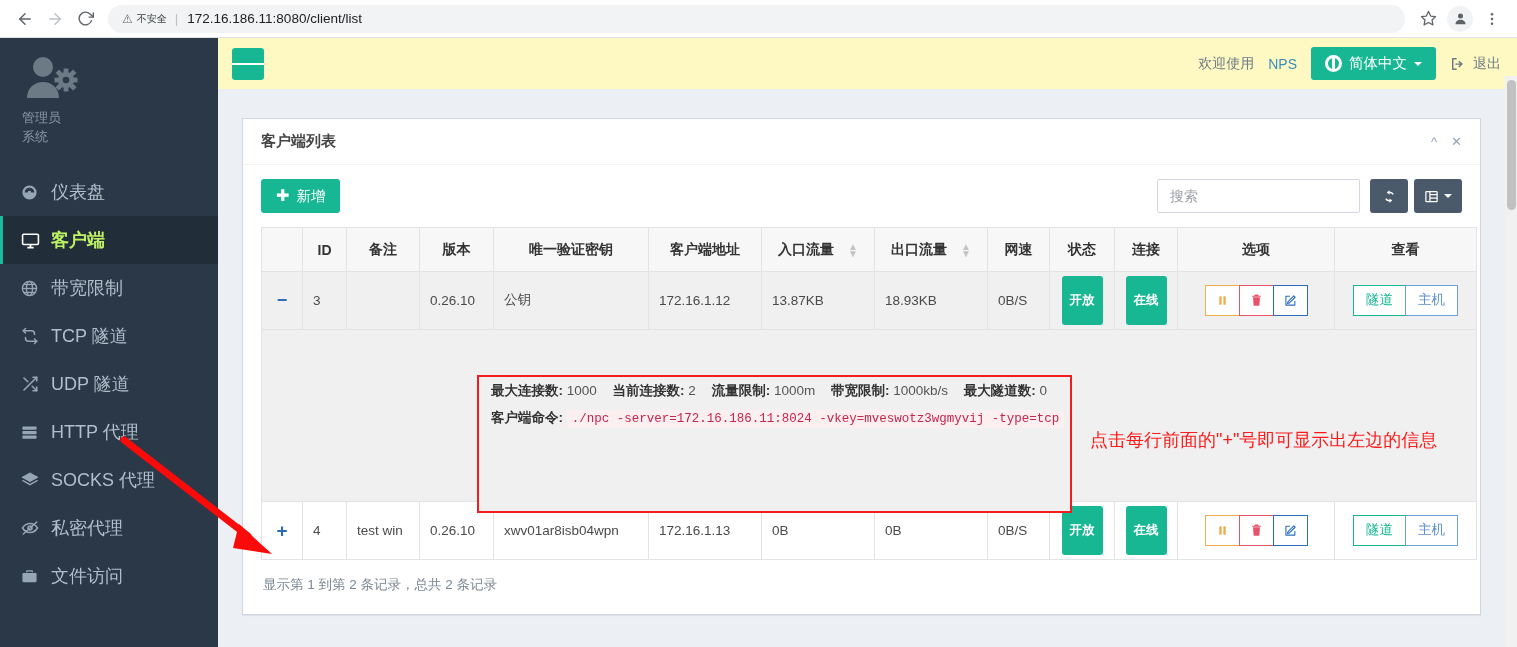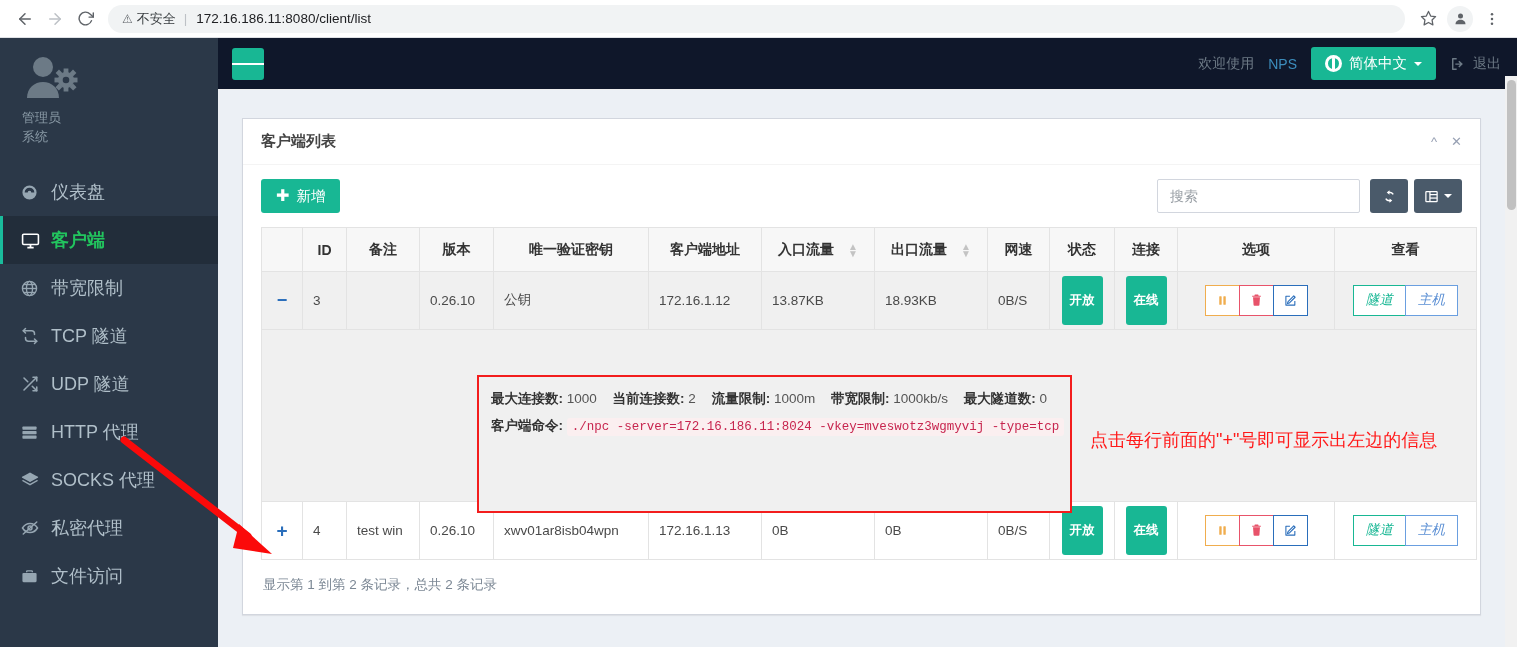--- a/index.html
+++ b/index.html
@@ -38,21 +38,21 @@
     margin-left: 8px;
     margin-right: 8px;
     display: flex;
     align-items: center;
     padding: 0 14px;
     font-size: 13.5px;
     color: #202124;
     min-width: 0;
   }
   .warn-icon { font-size: 12px; color: #5f6368; margin-right: 4px; }
-  .warn-text { color: #3c4043; font-size: 13px; margin-right: 8px; }
+  .warn-text { color: #3c4043; font-size: 10px; margin-right: 8px; }
   .omni-sep { color: #bdc1c6; margin-right: 9px; }
   .omni-url { color: #202124; font-size: 13.5px; white-space: nowrap; }
   .tb-right { display: flex; align-items: center; gap: 2px; flex: 0 0 auto; }
   .tb-icon {
     width: 30px; height: 30px;
     display: flex; align-items: center; justify-content: center;
     color: #5f6368; font-size: 15px;
   }
   .avatar-circle {
     width: 26px; height: 26px; border-radius: 50%;
@@ -104,37 +104,37 @@
     width: 30px;
     flex: 0 0 30px;
     display: flex; align-items: center;
     color: #96a6b2;
     font-size: 16px;
   }
   .nav-item .ni-icon svg { display: block; }
   .nav-item.active {
     background: #222d3a;
     border-left-color: #1abc9c;
-    color: #22c55e;
+    color: #bef264;
     font-weight: bold;
   }
   .nav-item.active .ni-icon { color: #ffffff; }
   .nav-label { white-space: nowrap; }
 
   
   #content {
     flex: 1 1 auto;
     height: 609px;
     background: #ecf0f5;
     position: relative;
     overflow: hidden;
   }
   #topbar {
     height: 52px;
-    background: #0f172a;
+    background: #fef9c3;
     display: flex;
     align-items: center;
     padding: 0 16px 0 14px;
     border-bottom: 1px solid #eeeeee;
   }
   .hamburger {
     width: 32px; height: 32px;
     background: #18b794;
     border-radius: 3px;
     display: flex; align-items: center; justify-content: center;
@@ -301,41 +301,41 @@
   .op-group { display: flex; justify-content: center; }
   .op-btn {
     width: 35px; height: 31px;
     display: flex; align-items: center; justify-content: center;
     border: 1px solid #f0ad4e;
     background: #fff;
     color: #f0ad4e;
   }
   .op-btn.del { border-color: #e8536a; color: #e8536a; margin-left: -1px; }
   .op-btn.edit { border-color: #2a6ebb; color: #2a6ebb; margin-left: -1px; }
-  .view-group { display: flex; justify-content: center; font-style: italic; }
+  .view-group { display: flex; justify-content: center; }
   .view-btn {
     padding: 5px 12px;
     border: 1px solid #18b794;
     color: #18b794;
     background: #fff;
     font-size: 13.5px;
     line-height: 1.4;
   }
   .view-btn.host { border-color: #6a9fe0; color: #5b8fd4; margin-left: -1px; }
 
   
   .detail-panel {
     position: absolute;
     left: 259px;
     top: 337px;
     width: 595px;
     height: 138px;
     background: #f0f0f0;
     border: 2px solid #f31d1d;
-    padding: 8px 12px 6px 12px;
+    padding: 0 12px 6px 12px;
     font-size: 13.5px;
     color: #555;
     z-index: 20;
   }
   .detail-line { line-height: 27px; white-space: nowrap; }
   .detail-line b { color: #333; font-weight: bold; }
   .detail-line .sep { display: inline-block; width: 12px; }
   .cmd-code {
     font-family: "Liberation Mono", "DejaVu Sans Mono", monospace;
     background: #fbeff0;

